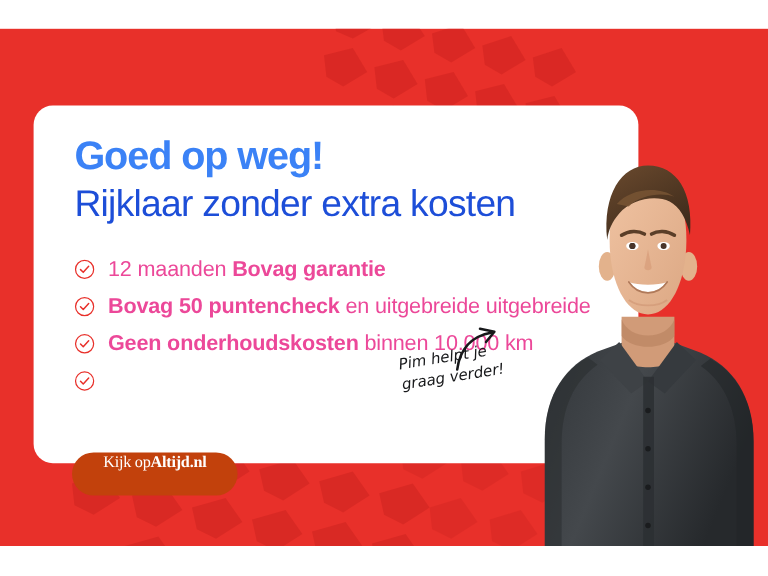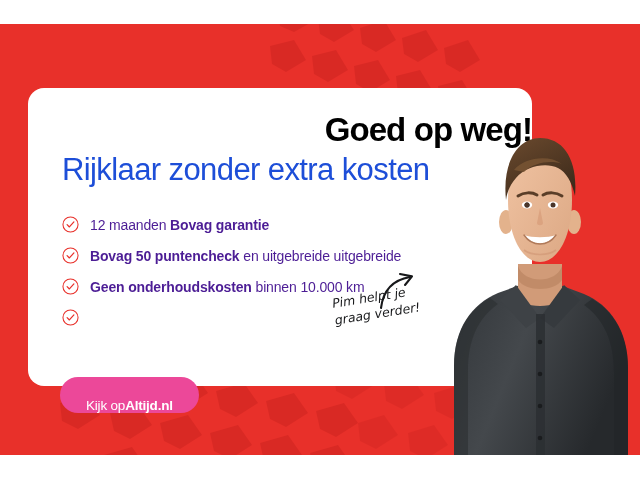--- a/index.html
+++ b/index.html
@@ -77,24 +77,23 @@
     position: absolute;
     left: 34px;
     top: 24px;
     right: 0;
   }
 
   .headline-1 {
     font-size: 33px;
     font-weight: 800;
     letter-spacing: -0.9px;
-    color: #000000;
+    color: #3b82f6;
     line-height: 1.1;
     margin: 0;
-    text-align: right;
   }
   .headline-2 {
     font-size: 31px;
     font-weight: 400;
     letter-spacing: -0.6px;
     color: #1d4ed8;
     line-height: 1.15;
     margin: 4px 0 0 0;
   }
 
@@ -111,41 +110,41 @@
     margin-bottom: 1px;
   }
   .check-icon {
     flex: 0 0 auto;
     width: 17px;
     height: 17px;
     margin-right: 11px;
   }
   .check-icon svg { display: block; }
   .feature-text {
-    font-size: 14px;
-    color: #4c1d95;
+    font-size: 18px;
+    color: #ec4899;
     letter-spacing: -0.15px;
     white-space: nowrap;
   }
   .feature-text b { font-weight: 700; }
 
   
   .cta {
     position: absolute;
     left: 60px;
     top: 377px;
     height: 36px;
     padding: 0 26px;
     display: flex;
-    align-items: flex-end;
-    background: #ec4899;
+    align-items: flex-start;
+    background: #c2410c;
     color: #ffffff;
     border: none;
     border-radius: 20px;
-    font-family: Liberation Sans, sans-serif;
+    font-family: Liberation Serif, serif;
     font-size: 13.5px;
     letter-spacing: -0.2px;
     cursor: pointer;
     white-space: nowrap;
   }
   .cta b { font-weight: 700; }
 
   
   .note {
     position: absolute;

